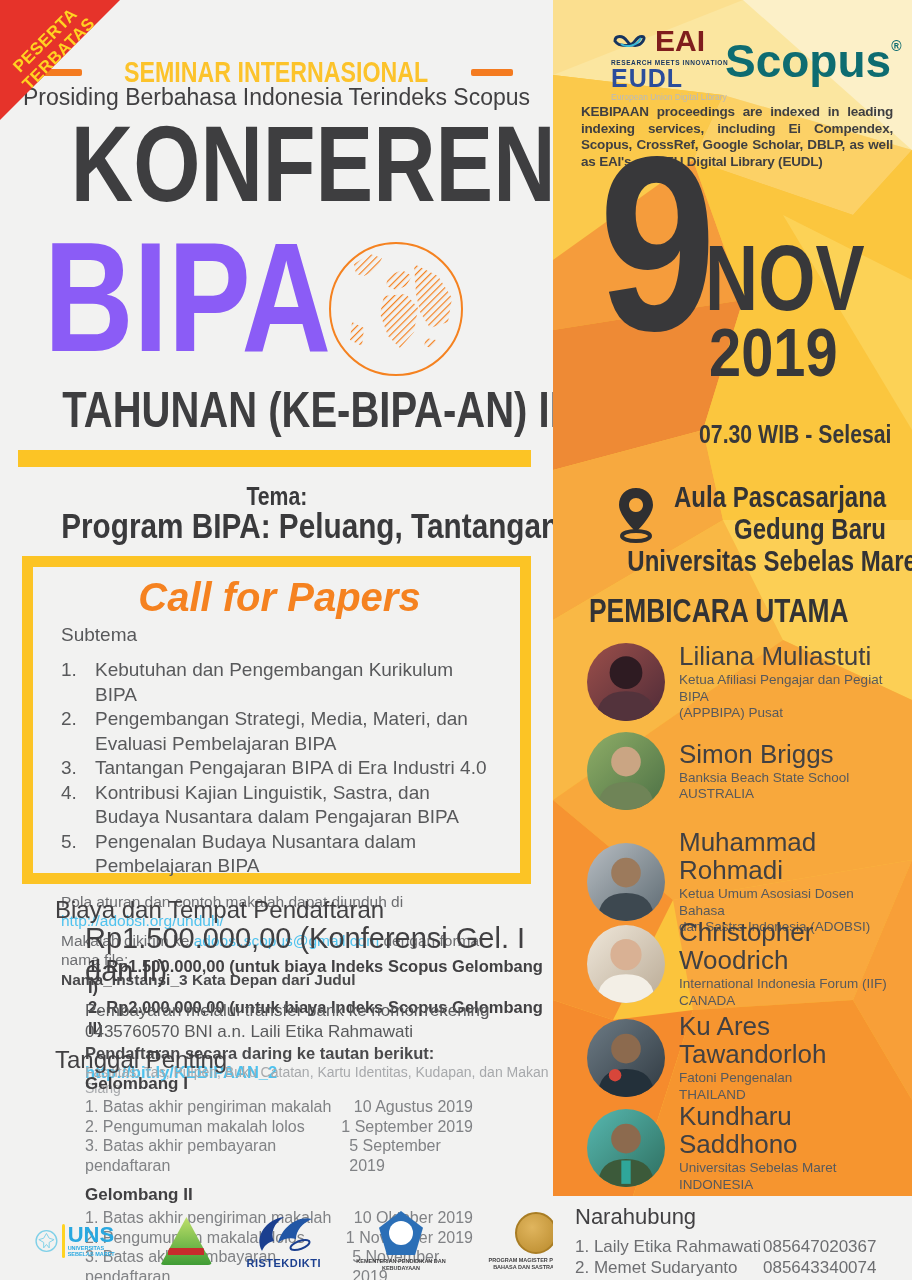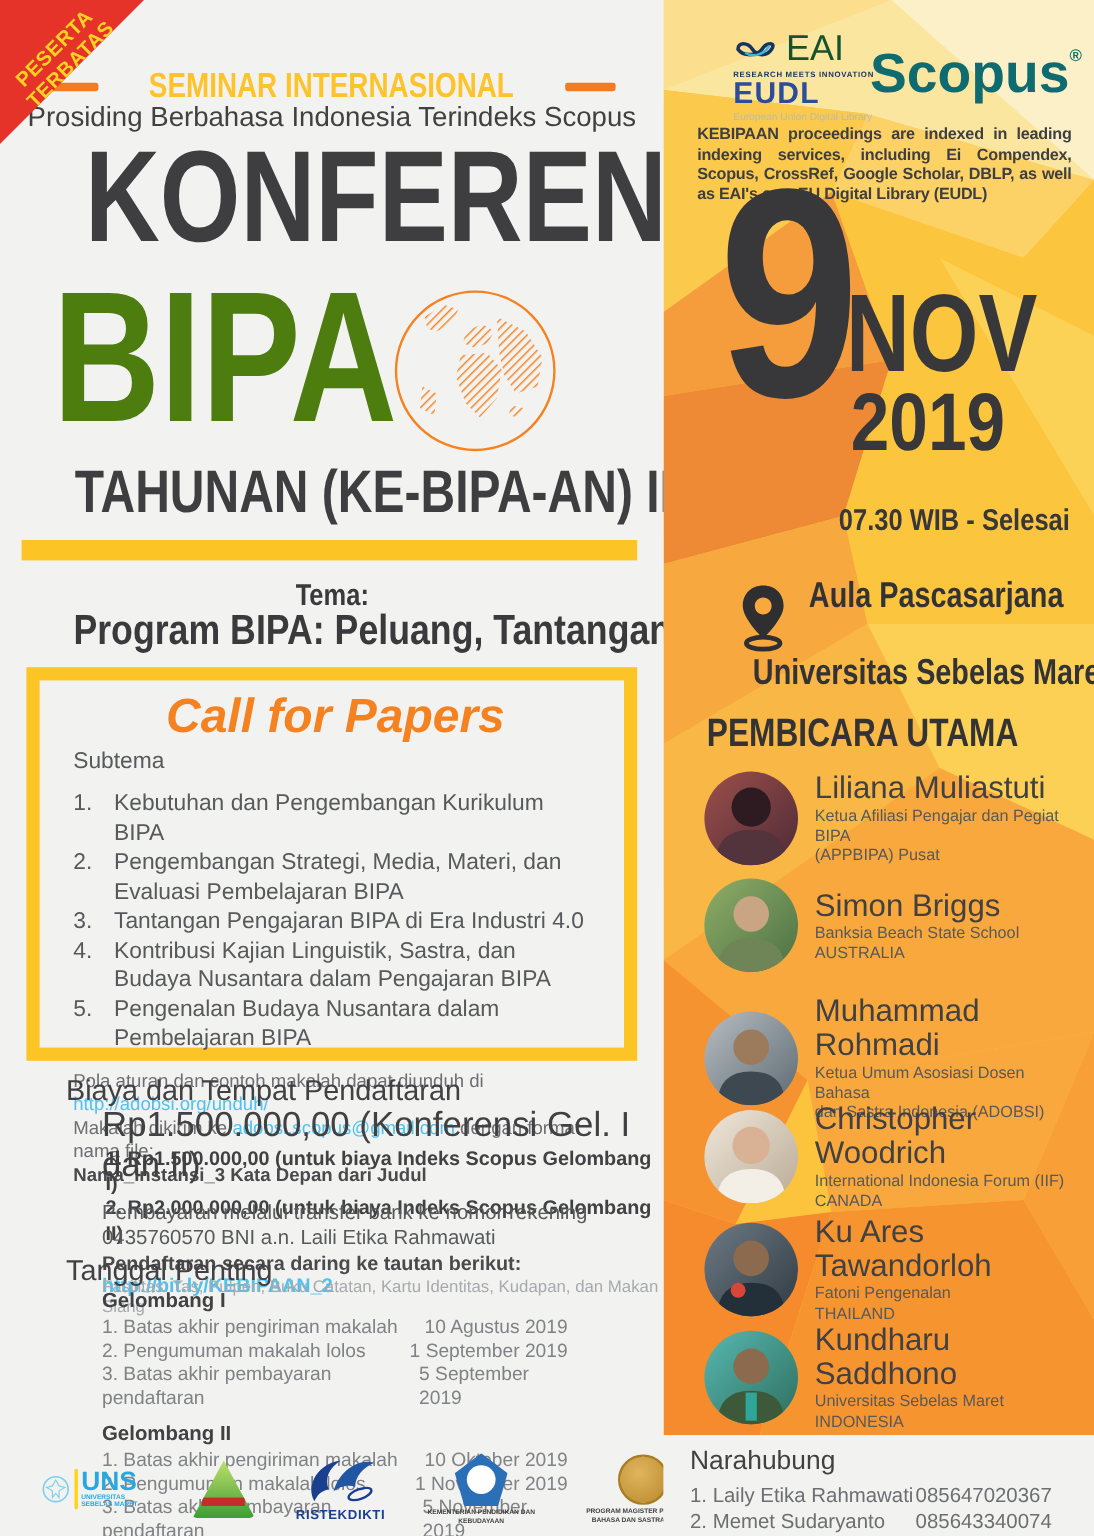--- a/index.html
+++ b/index.html
@@ -27,21 +27,21 @@
   .kicker-row { position:absolute; left:0; top:56px; width:553px; text-align:center; }
   .kicker-inner { display:inline-flex; align-items:center; gap:4px; }
   .dash { width:42px; height:7px; background:#f47b20; border-radius:2px; }
   .kicker { color:#fcc32b; font-weight:bold; font-size:29px; letter-spacing:0; }
   .subtitle { position:absolute; left:0; top:84px; width:553px; text-align:center;
     color:#414042; font-size:23px; font-weight:500; }
 
   .title1 { position:absolute; left:0; top:108px; width:553px; text-align:center;
     color:#3e3e40; font-weight:bold; font-size:108px; line-height:112px; }
   .title2 { position:absolute; left:8px; top:218px; width:330px; text-align:center;
-    color:#4d7c0f; font-weight:bold; font-size:155px; line-height:160px; }
+    color:#8b5cf6; font-weight:bold; font-size:155px; line-height:160px; }
   .globe { position:absolute; left:326px; top:236px; width:140px; height:146px; }
   .title3 { position:absolute; left:0; top:382px; width:553px; text-align:center;
     color:#3e3e40; font-weight:bold; font-size:50px; line-height:56px; }
   .yellow-bar { position:absolute; left:18px; top:450px; width:513px; height:17px; background:#fcc425; }
 
   .tema-label { position:absolute; left:0; top:482px; width:553px; text-align:center;
     color:#3a3a3c; font-weight:bold; font-size:25px; }
   .tema-text { position:absolute; left:0; top:506px; width:553px; text-align:center;
     color:#3a3a3c; font-weight:bold; font-size:35px; }
 
@@ -89,21 +89,21 @@
     border-radius:50%; background:#fff; }
   .mag-circle { width:42px; height:42px; border-radius:50%;
     background:radial-gradient(circle at 40% 35%, #e0b55e, #b98a2c); border:2px solid #a97d24; }
 
   
   .right-col { position:absolute; left:553px; top:0; width:359px; height:1280px; background:#f2f2f1; }
   .geo-bg { position:absolute; left:0; top:0; width:359px; height:1196px; }
 
   .eai-block { position:absolute; left:58px; top:24px; width:120px; }
   .eai-row { display:flex; align-items:center; gap:4px; }
-  .eai-name { color:#14532d; font-weight:normal; font-size:30px; }
+  .eai-name { color:#7f1d1d; font-weight:bold; font-size:30px; }
   .eai-tag { color:#16345f; font-size:6.5px; letter-spacing:.6px; font-weight:bold; margin-top:1px; }
   .eudl { color:#2b4d9b; font-weight:bold; font-size:25px; line-height:25px; letter-spacing:1px; }
   .eudl-sub { color:#b9babc; font-size:8.5px; margin-top:1px; }
   .scopus { position:absolute; left:172px; top:34px; color:#0e6c71; font-weight:bold; font-size:46px; }
   .scopus .reg { font-size:14px; vertical-align:26px; }
   .indexing { position:absolute; left:28px; top:104px; width:312px;
     color:#3f3f41; font-weight:bold; font-size:13.5px; line-height:16.5px;
     letter-spacing:-0.2px; text-align:justify; }
 
   .big-day { position:absolute; left:46px; top:120px; color:#38383a;
@@ -365,20 +365,21 @@
     <div class="big-day"><span class="cx cx85 cxl">9</span></div>
     <div class="big-mon"><span class="cx cx80 cxl">NOV</span></div>
     <div class="big-year"><span class="cx cx85 cxl">2019</span></div>
     <div class="big-time"><span class="cx cx85 cxl">07.30 WIB - Selesai</span></div>
 
     <svg class="pin" viewBox="0 0 42 58">
       <path d="M21,2 C11,2 4,9 4,19 C4,30 21,46 21,46 C21,46 38,30 38,19 C38,9 31,2 21,2 Z M21,26 C17,26 14,23 14,19 C14,15 17,12 21,12 C25,12 28,15 28,19 C28,23 25,26 21,26 Z" fill="#2f2f31"></path>
       <ellipse cx="21" cy="50" rx="14" ry="5" fill="none" stroke="#2f2f31" stroke-width="4"></ellipse>
     </svg>
     <div class="venue1"><span class="cx cx80 cxr">Aula Pascasarjana</span></div>
+    <div class="venue2"><span class="cx cx80 cxr">Gedung Baru</span></div>
     <div class="venue3"><span class="cx cx80 cxr">Universitas Sebelas Maret</span></div>
 
     <div class="speakers-h"><span class="cx cx80 cxl">PEMBICARA UTAMA</span></div>
 
     <div class="speaker" style="top:642px">
       <div class="avatar av1">
         <svg viewBox="0 0 100 100">
             <circle cx="50" cy="38" r="21" fill="#2e1b22"></circle>
             <path d="M12,100 Q12,62 50,62 Q88,62 88,100 Z" fill="#53333c"></path>
           </svg>

